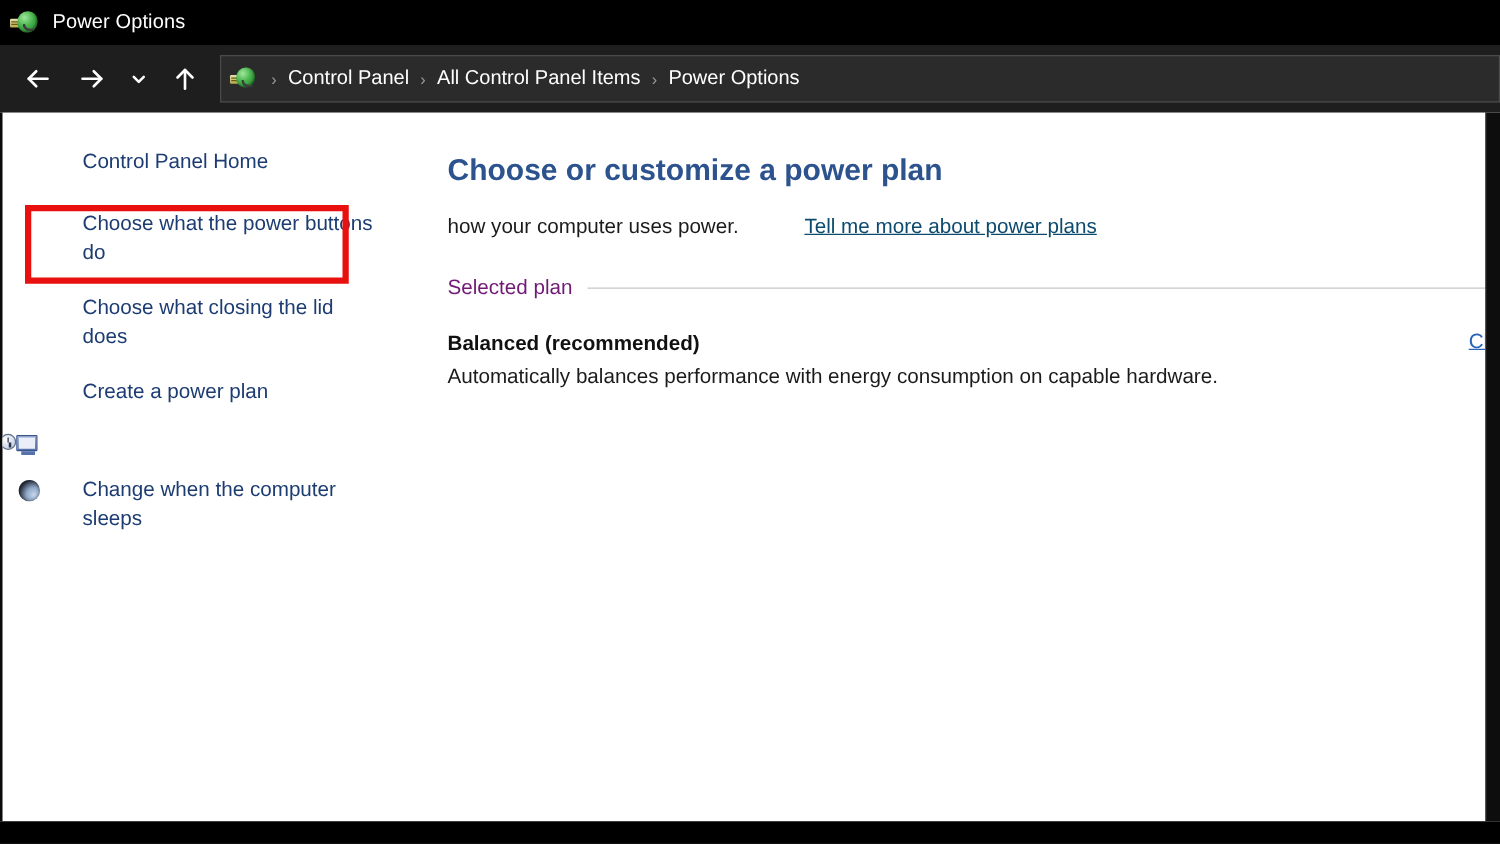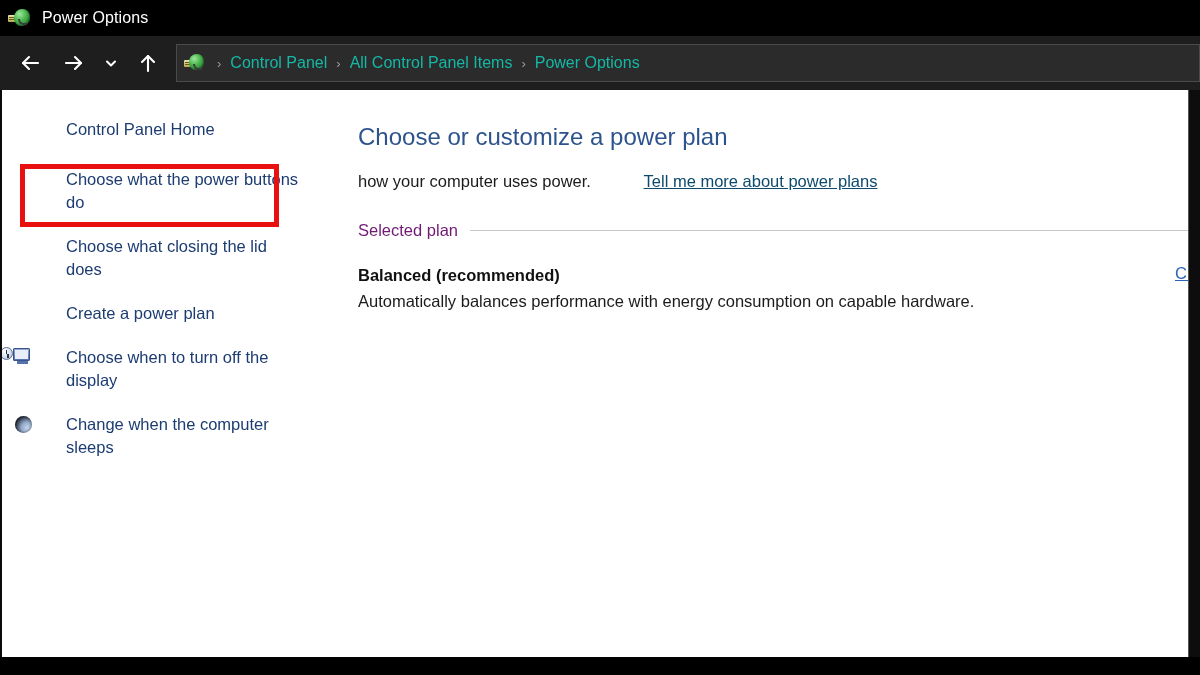--- a/index.html
+++ b/index.html
@@ -111,21 +111,21 @@
     margin-right: 0px;
     background: #2b2b2b;
     border: 1px solid #4a4a4a;
     display: flex;
     align-items: center;
     padding-left: 7px;
     overflow: hidden;
   }
   .addr-icon { width: 22px; height: 22px; flex: none; margin-right: 4px; }
   .crumb {
-    color: #14b8a6;
+    color: #ffffff;
     font-size: 16px;
     white-space: nowrap;
     padding: 0 2px;
   }
   .crumb-sep {
     color: #9b9b9b;
     font-size: 13px;
     padding: 0 7px;
     line-height: 1;
     user-select: none;
@@ -248,21 +248,21 @@
   .main {
     position: absolute;
     left: 356px;
     top: 0;
     right: 0;
     padding-top: 32px;
   }
   .main-heading {
     color: #2d538e;
     font-size: 24px;
-    font-weight: normal;
+    font-weight: bold;
     line-height: 30px;
     white-space: nowrap;
   }
   .main-desc {
     margin-top: 16px;
     color: #1b1b1b;
     font-size: 16.5px;
     line-height: 26px;
     width: 880px;
     white-space: nowrap;
@@ -412,21 +412,20 @@
       </div>
 
       <div class="side-item gap">
         <span class="side-icon">
           <span class="icon-display">
             <span class="screen"></span>
             <span class="base"></span>
             <span class="clock"></span>
           </span>
         </span>
-        <span class="side-label">Choose when to turn off the display</span>
       </div>
 
       <div class="side-item gap">
         <span class="side-icon">
           <span class="icon-sleep"><span class="ball"></span></span>
         </span>
         <span class="side-label">Change when the computer sleeps</span>
       </div>
 
       <div class="highlight-box"></div>

